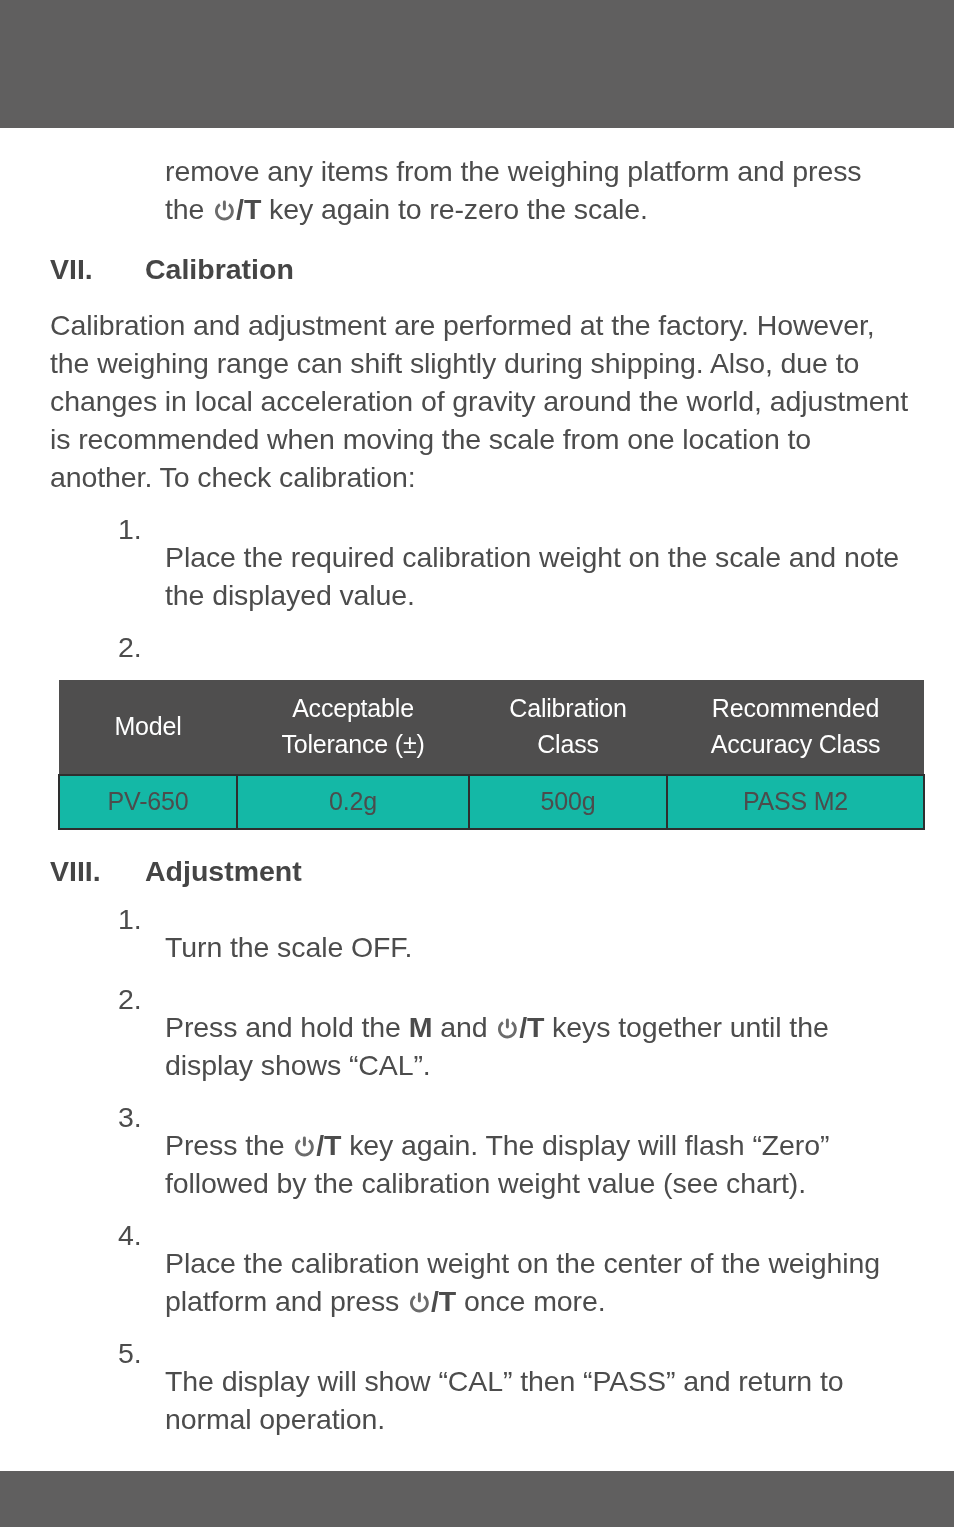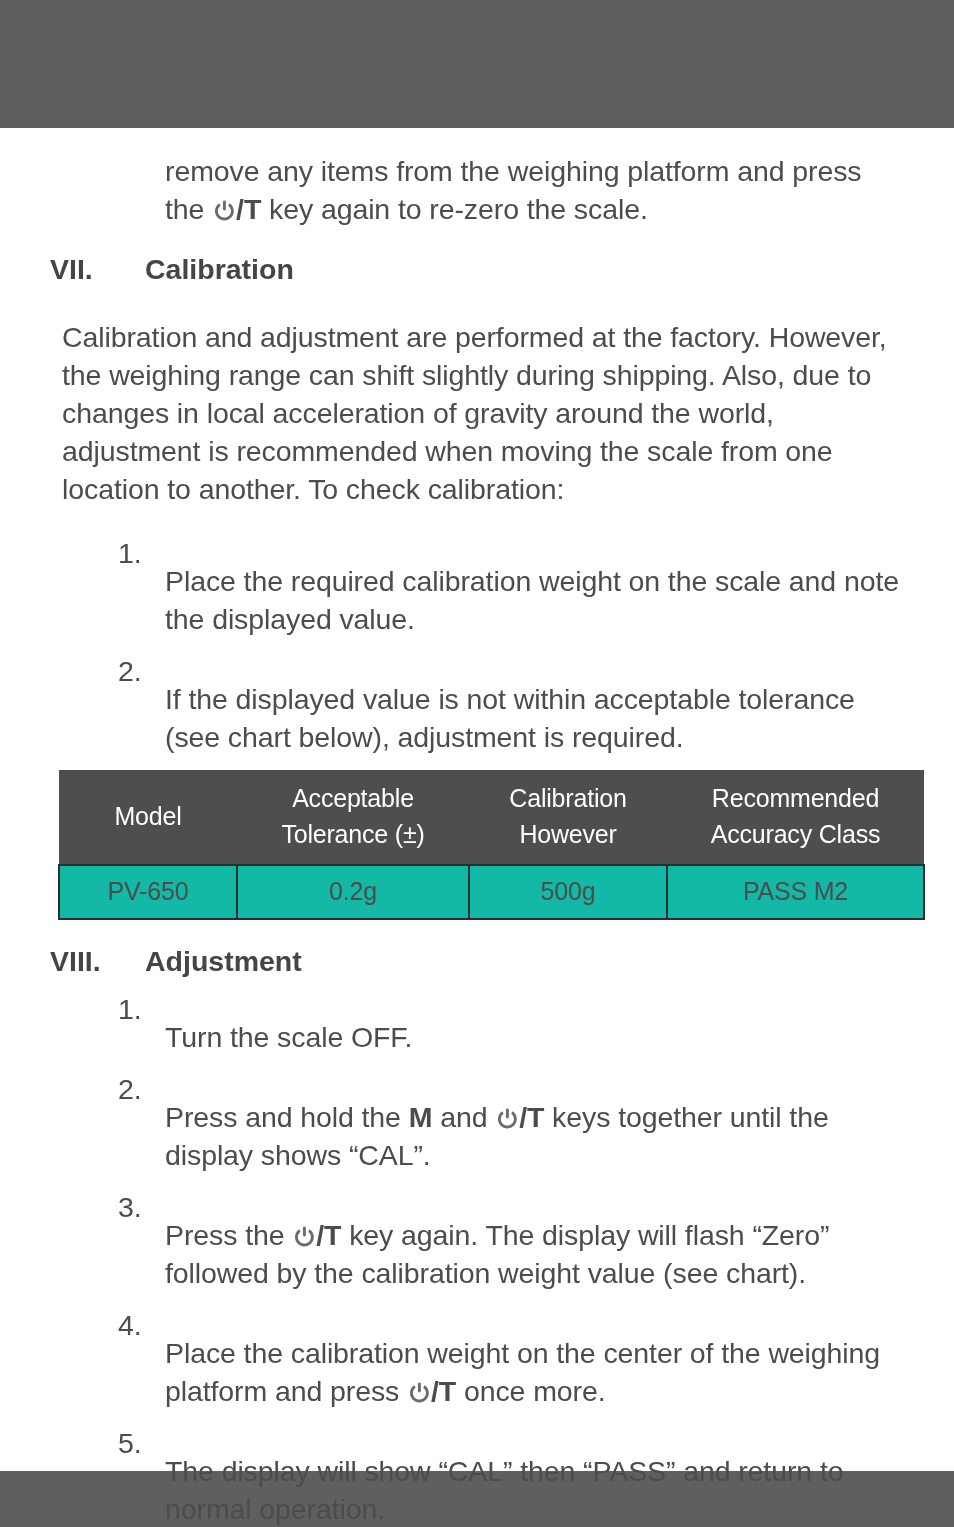--- a/index.html
+++ b/index.html
@@ -69,21 +69,21 @@
   .heading .num {
     width: 95px;
     flex: 0 0 95px;
   }
   .heading .title {
     flex: 1 1 auto;
   }
 
   
   .para {
-    margin: 12px;
+    margin: 0;
     padding: 18px 40px 0 50px;
   }
 
   
   .olist {
     margin: 0;
     padding: 14px 55px 0 0;
   }
   .olist.tight { padding-top: 10px; }
   .oitem {
@@ -171,38 +171,37 @@
 
     <p class="body-text para">Calibration and adjustment are performed at the factory. However, the weighing range can shift slightly during shipping. Also, due to changes in local acceleration of gravity around the world, adjustment is recommended when moving the scale from one location to another. To check calibration:</p>
 
     <div class="olist body-text">
       <div class="oitem">
         <span class="marker">1.</span>
         <span class="itext">Place the required calibration weight on the scale and note the displayed value.</span>
       </div>
       <div class="oitem">
         <span class="marker">2.</span>
-        <span class="itext">If the displayed value is not within acceptable tolerance (see chart below), adjustment is required.</span>
       </div>
     </div>
 
     <div class="tbl-wrap">
       <table class="spec">
         <thead>
           <tr>
             <th class="c1">
               <span>Model</span>
             </th>
             <th class="c2">
               <span>Acceptable</span><br>
               <span>Tolerance (±)</span>
             </th>
             <th class="c3">
               <span>Calibration</span><br>
-              <span>However</span>
+              <span>Class</span>
             </th>
             <th class="c4">
               <span>Recommended</span><br>
               <span>Accuracy Class</span>
             </th>
           </tr>
         </thead>
         <tbody>
           <tr>
             <td class="c1">PV-650</td>

